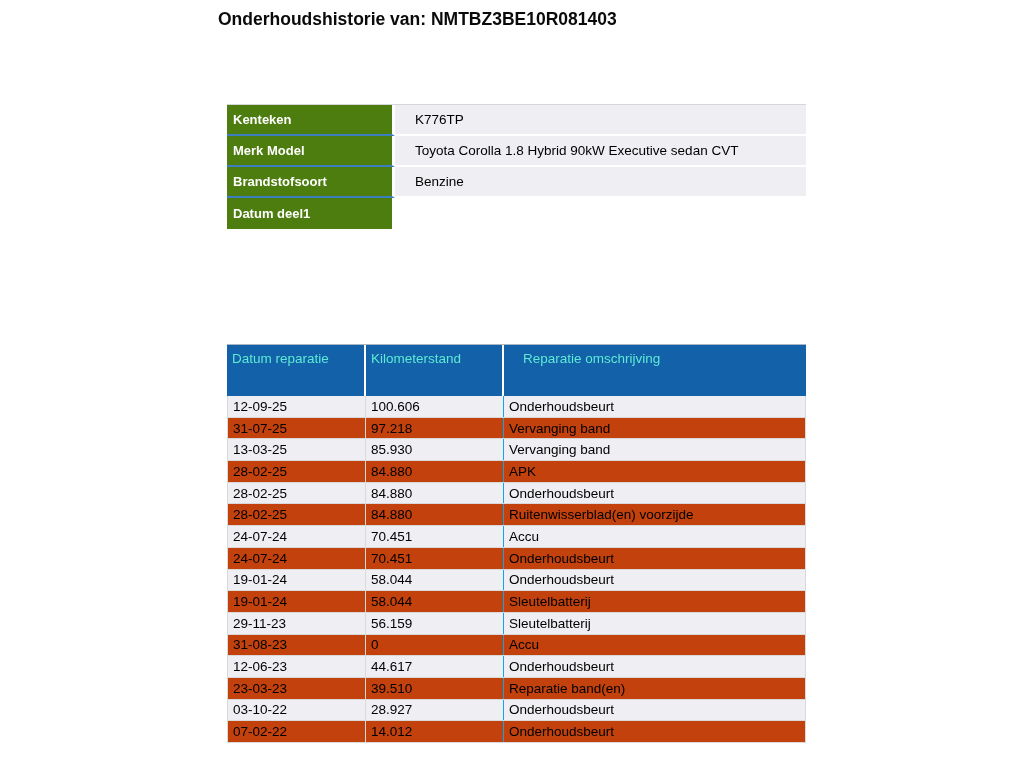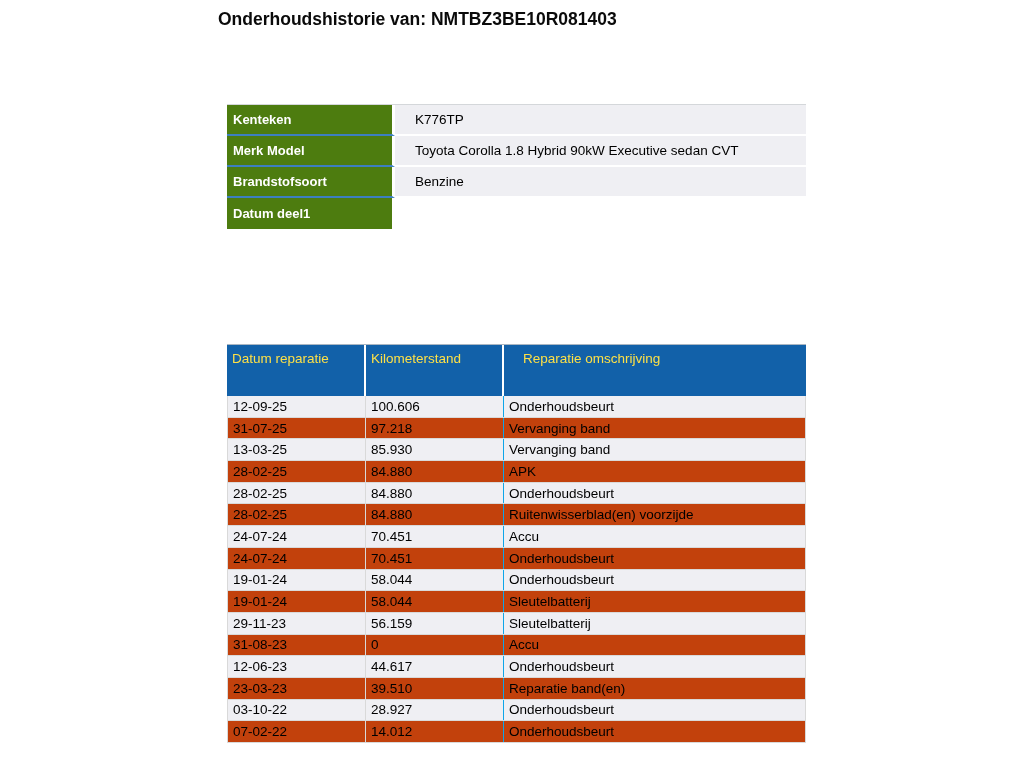--- a/index.html
+++ b/index.html
@@ -72,21 +72,21 @@
     position: absolute;
     left: 227px;
     top: 344px;
     width: 579px;
   }
   .m-header {
     display: flex;
     height: 52px;
     box-sizing: border-box;
     background: #1261a9;
-    color: #fde047;
+    color: #5eead4;
     font-size: 13.5px;
     border-top: 1px solid #aab6c2;
   }
   .mh-cell {
     box-sizing: border-box;
     padding: 6px 0 0 5px;
   }
   .mh-c1 { width: 139px; border-right: 2px solid #ffffff; }
   .mh-c2 { width: 138px; border-right: 2px solid #ffffff; }
   .mh-c3 { flex: 1; margin-left: 14px; }

